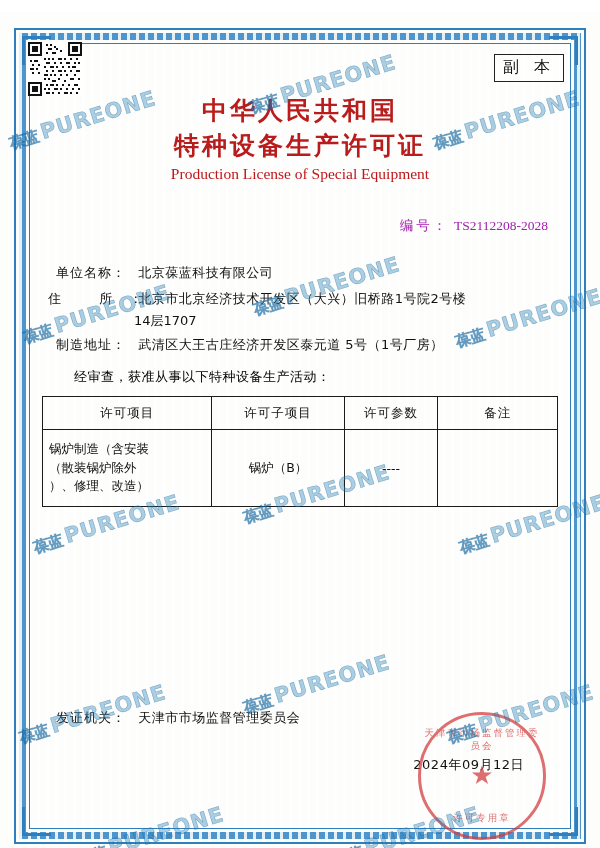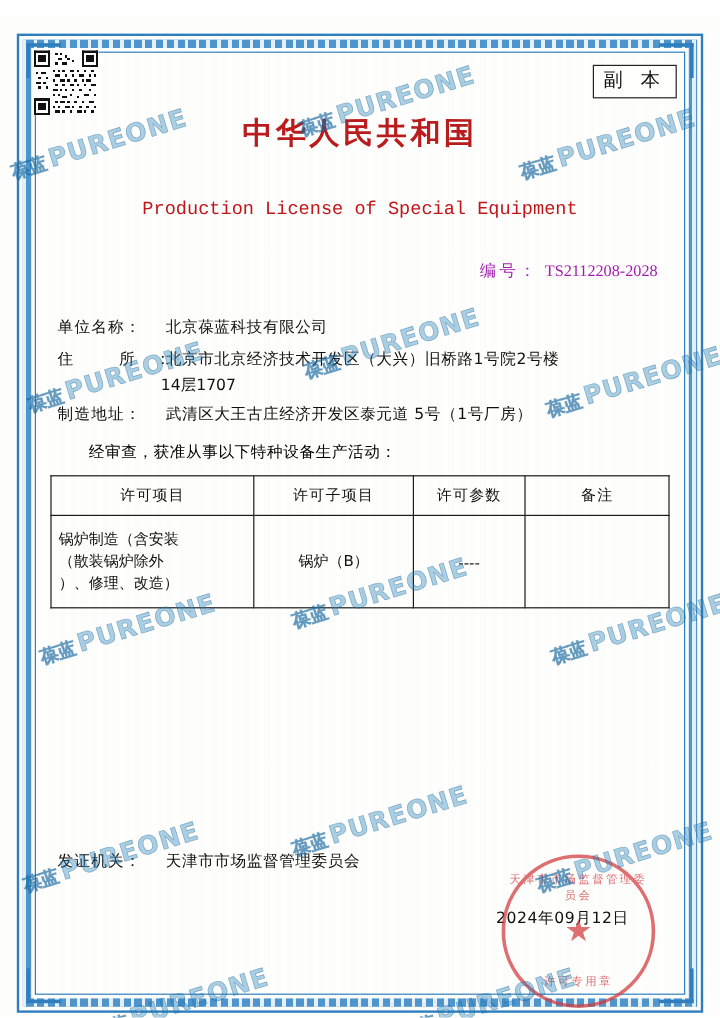--- a/index.html
+++ b/index.html
@@ -104,21 +104,21 @@
   .title-zh2 { top: 117px; font-size: 25px; }
 
   .title-en1, .title-en2 {
     position: absolute;
     width: 600px;
     text-align: center;
     color: #c0151a;
     font-size: 15.5px;
     font-family: "Liberation Serif", serif;
   }
-  .title-en1 { top: 153px; font-family: Liberation Mono, monospace; }
+  .title-en1 { top: 153px; }
   .title-en2 { top: 175px; }
 
   
   .serial {
     position: absolute;
     right: 52px; top: 205px;
     font-size: 13.5px;
     color: #a21caf;
     font-family: "DejaVu Sans", sans-serif;
     letter-spacing: 0.5px;
@@ -126,20 +126,21 @@
   .serial .label { letter-spacing: 3px; }
   .serial .value { font-family: "Liberation Serif", serif; letter-spacing: 0px; }
 
   
   .field {
     position: absolute;
     font-size: 13px;
     color: #111;
     font-family: "DejaVu Sans", sans-serif;
     white-space: nowrap;
+    text-align: center;
   }
   .field .fl {
     display: inline-block;
     width: 86px;
     letter-spacing: 1px;
   }
   .field .fl.spread { letter-spacing: 17px; }
   .field .fv {
     display: inline-block;
     letter-spacing: 0.5px;
@@ -360,20 +361,21 @@
           <rect x="18" y="25" width="2" height="1"></rect>
         <rect x="21" y="25" width="1" height="1"></rect>
           <rect x="24" y="25" width="1" height="1"></rect>
       </g>
     </svg>
   </div>
 
   <div class="copy-label">副 本</div>
 
   <div class="title-zh1">中华人民共和国</div>
+  <div class="title-zh2">特种设备生产许可证</div>
   <div class="title-en1">Production License of Special Equipment</div>
 
   <div class="serial">
     <span class="label">编号：</span>
     <span class="value">TS2112208-2028</span>
   </div>
 
   <div class="field f-unit">
     <span class="fl">单位名称：</span>
     <span class="fv">北京葆蓝科技有限公司</span>

